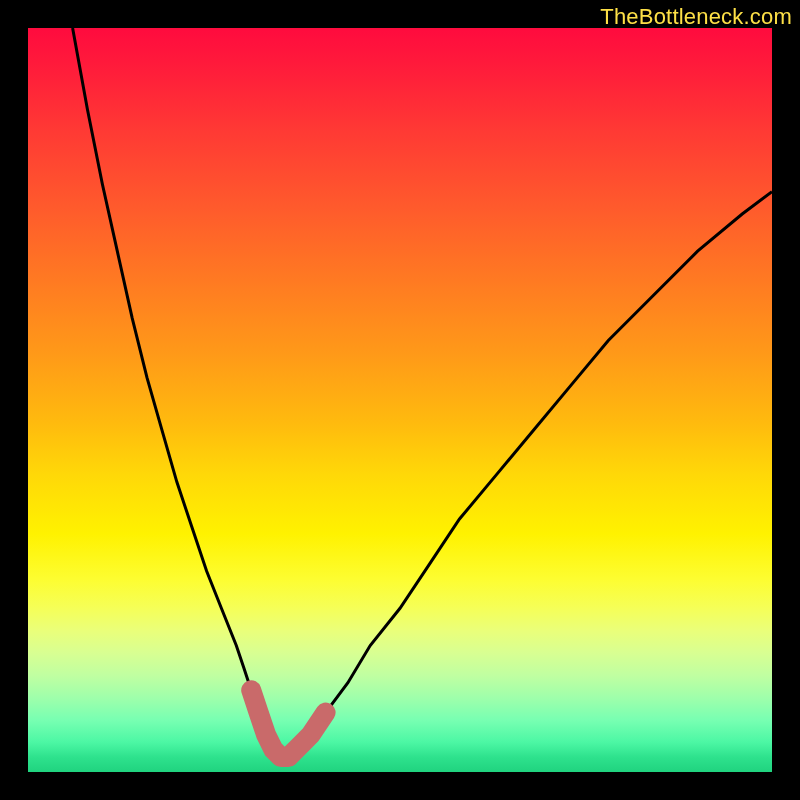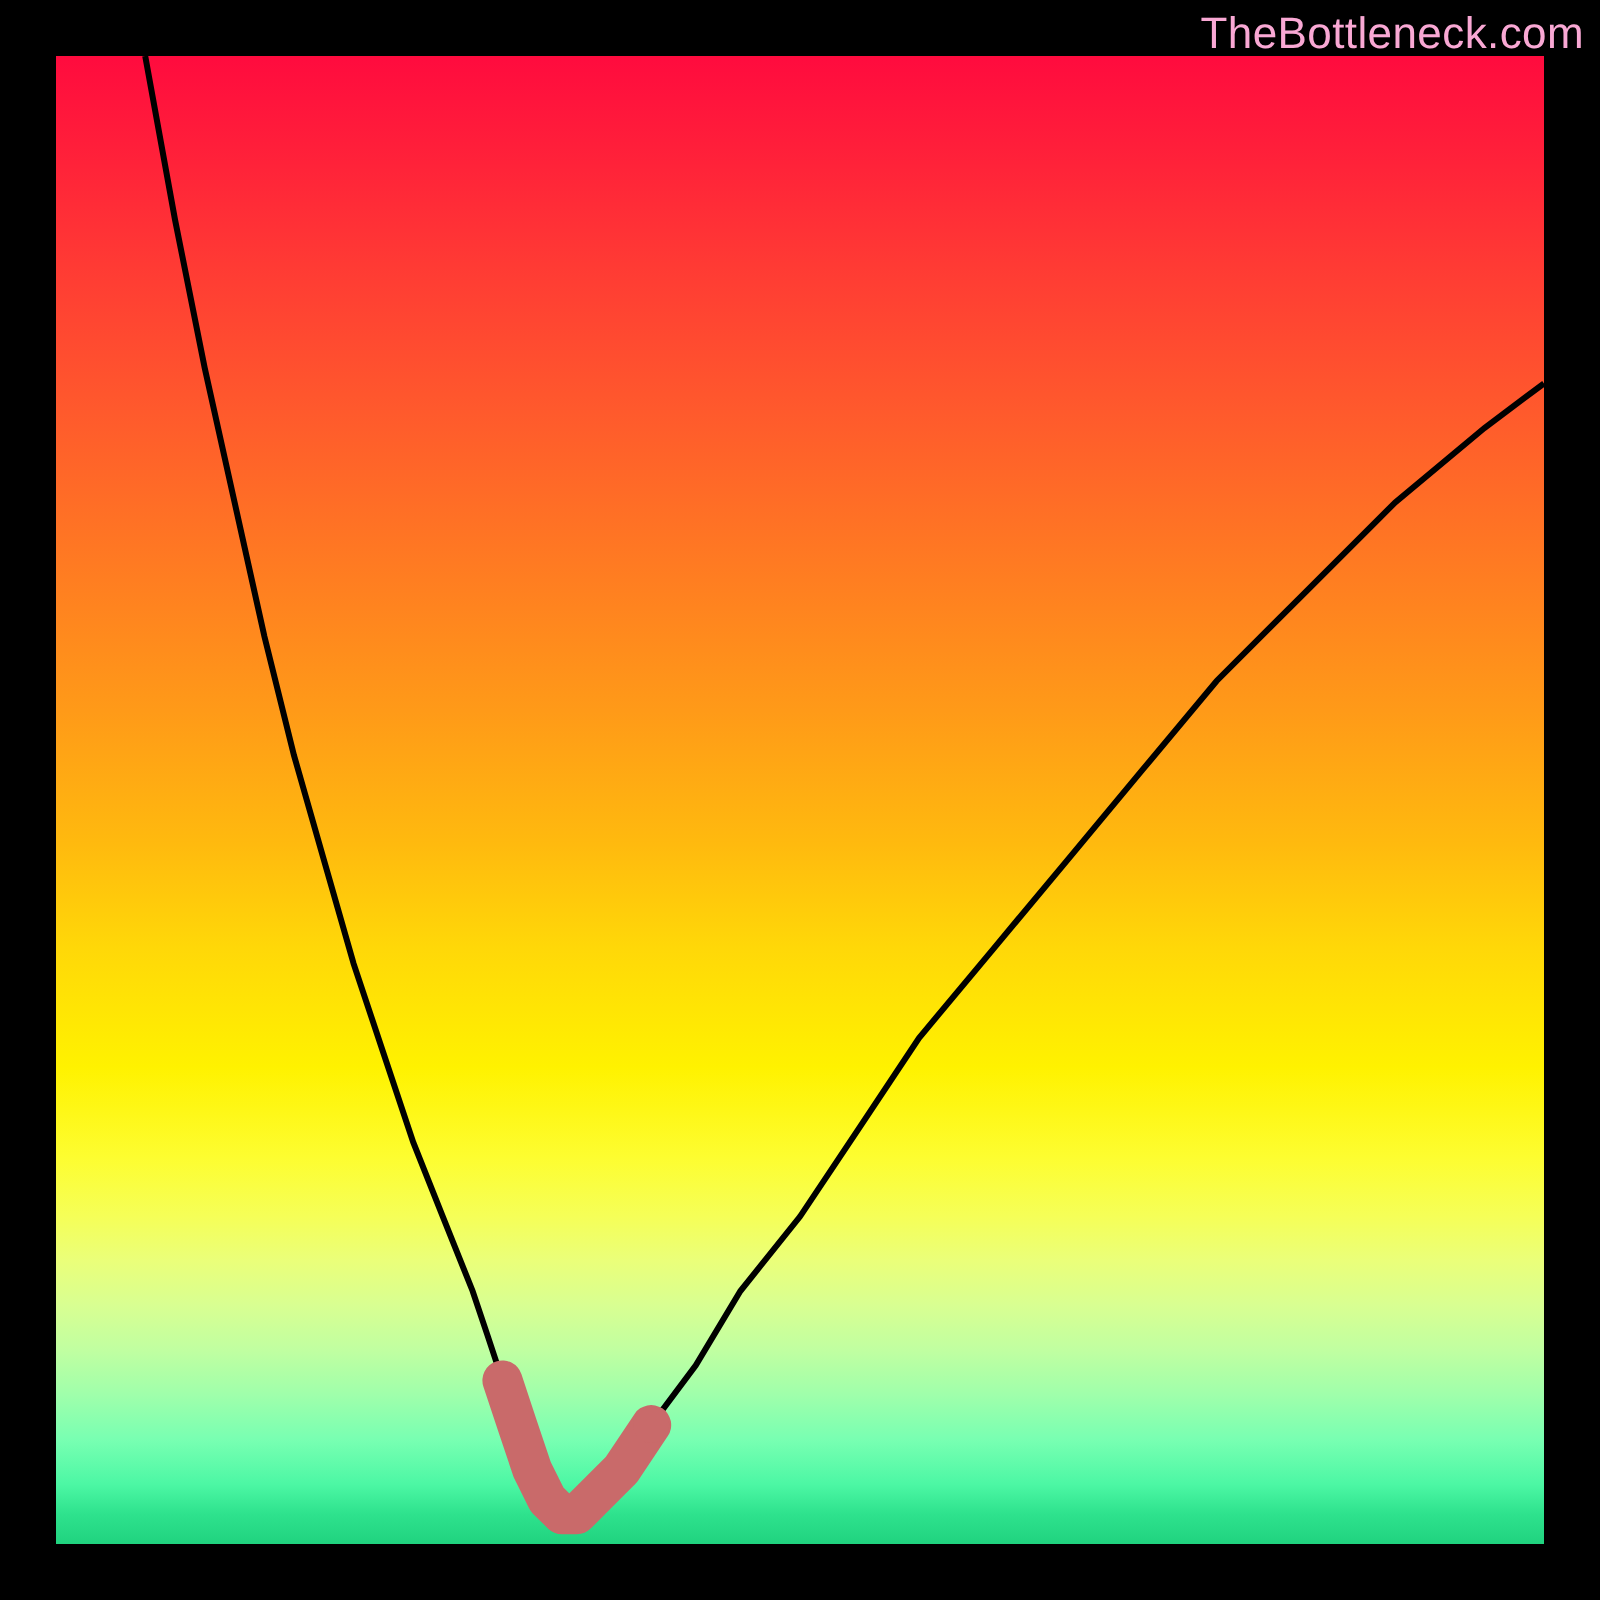--- a/index.html
+++ b/index.html
@@ -45,21 +45,21 @@
       #78ffb2 93%,
       #4cf7a4 96%,
       #2ee28d 98%,
       #20d37f 100%
     );
   }
   .watermark {
     position: absolute;
     top: 4px;
     right: 8px;
-    color: #f9a8d4;
+    color: #fde047;
     font-size: 22px;
     font-weight: 500;
     letter-spacing: 0.2px;
     z-index: 10;
   }
   svg.curves {
     position: absolute;
     left: 0;
     top: 0;
     width: 744px;

